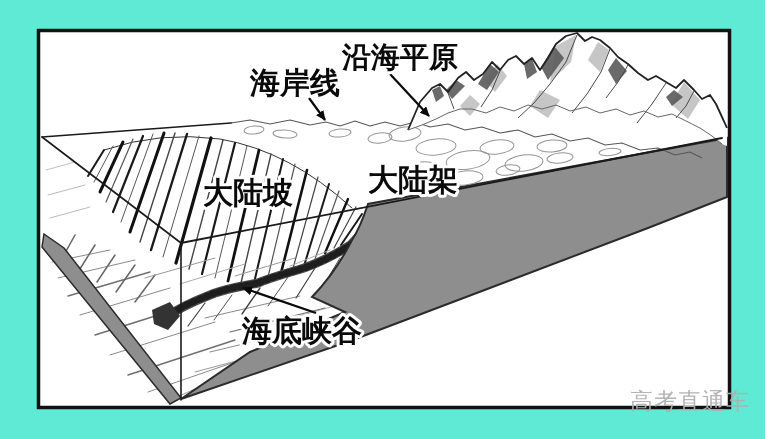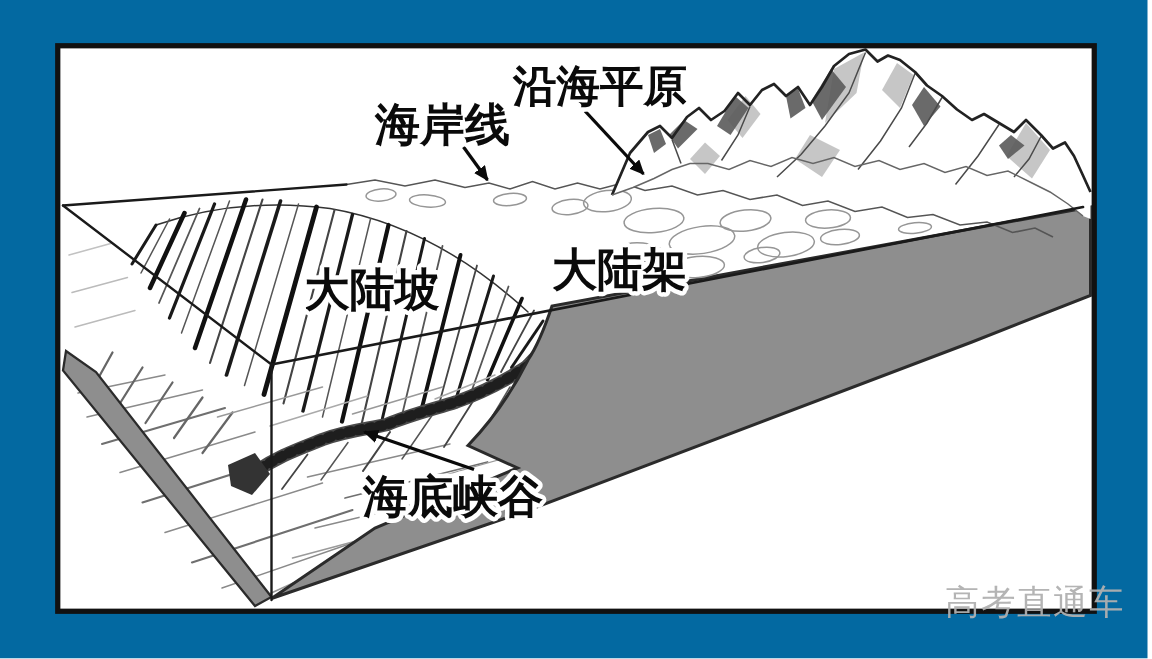--- a/index.html
+++ b/index.html
@@ -1,16 +1,16 @@
 <!DOCTYPE html>
 <html><head>
 <meta charset="utf-8">
 <style>
   html,body{margin:0;padding:0;background:#fff;}
-  .stage{position:relative;width:765px;height:439px;background:#0369a1;overflow:hidden;
+  .stage{position:relative;width:765px;height:439px;background:#5eead4;overflow:hidden;
          font-family:"Liberation Sans", sans-serif;}
   svg{display:block}
   .lbl{font-family:"Liberation Sans", sans-serif;font-weight:bold;font-size:30px;
        fill:#0a0a0a;stroke:#ffffff;stroke-width:6px;paint-order:stroke;stroke-linejoin:round;}
   .lbl-sm{font-size:29px;}
   .wm{font-family:"Liberation Sans", sans-serif;font-weight:normal;font-size:23px;
       letter-spacing:1px;opacity:.95;}
 </style>
 </head>
 <body>

